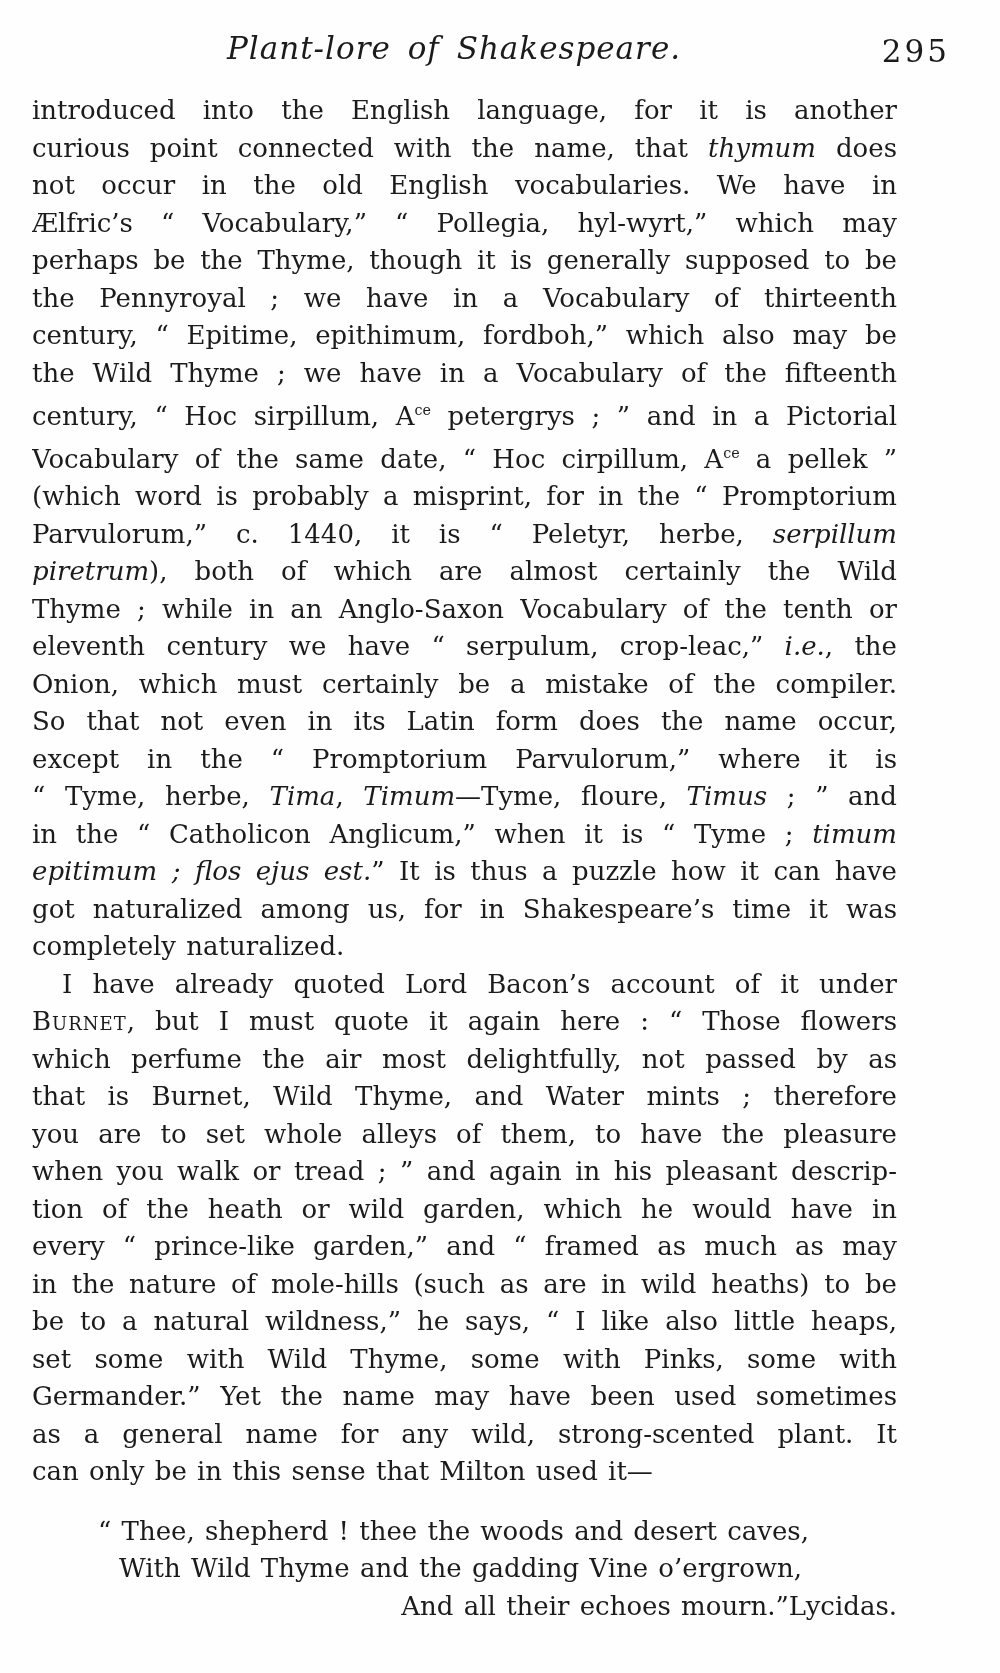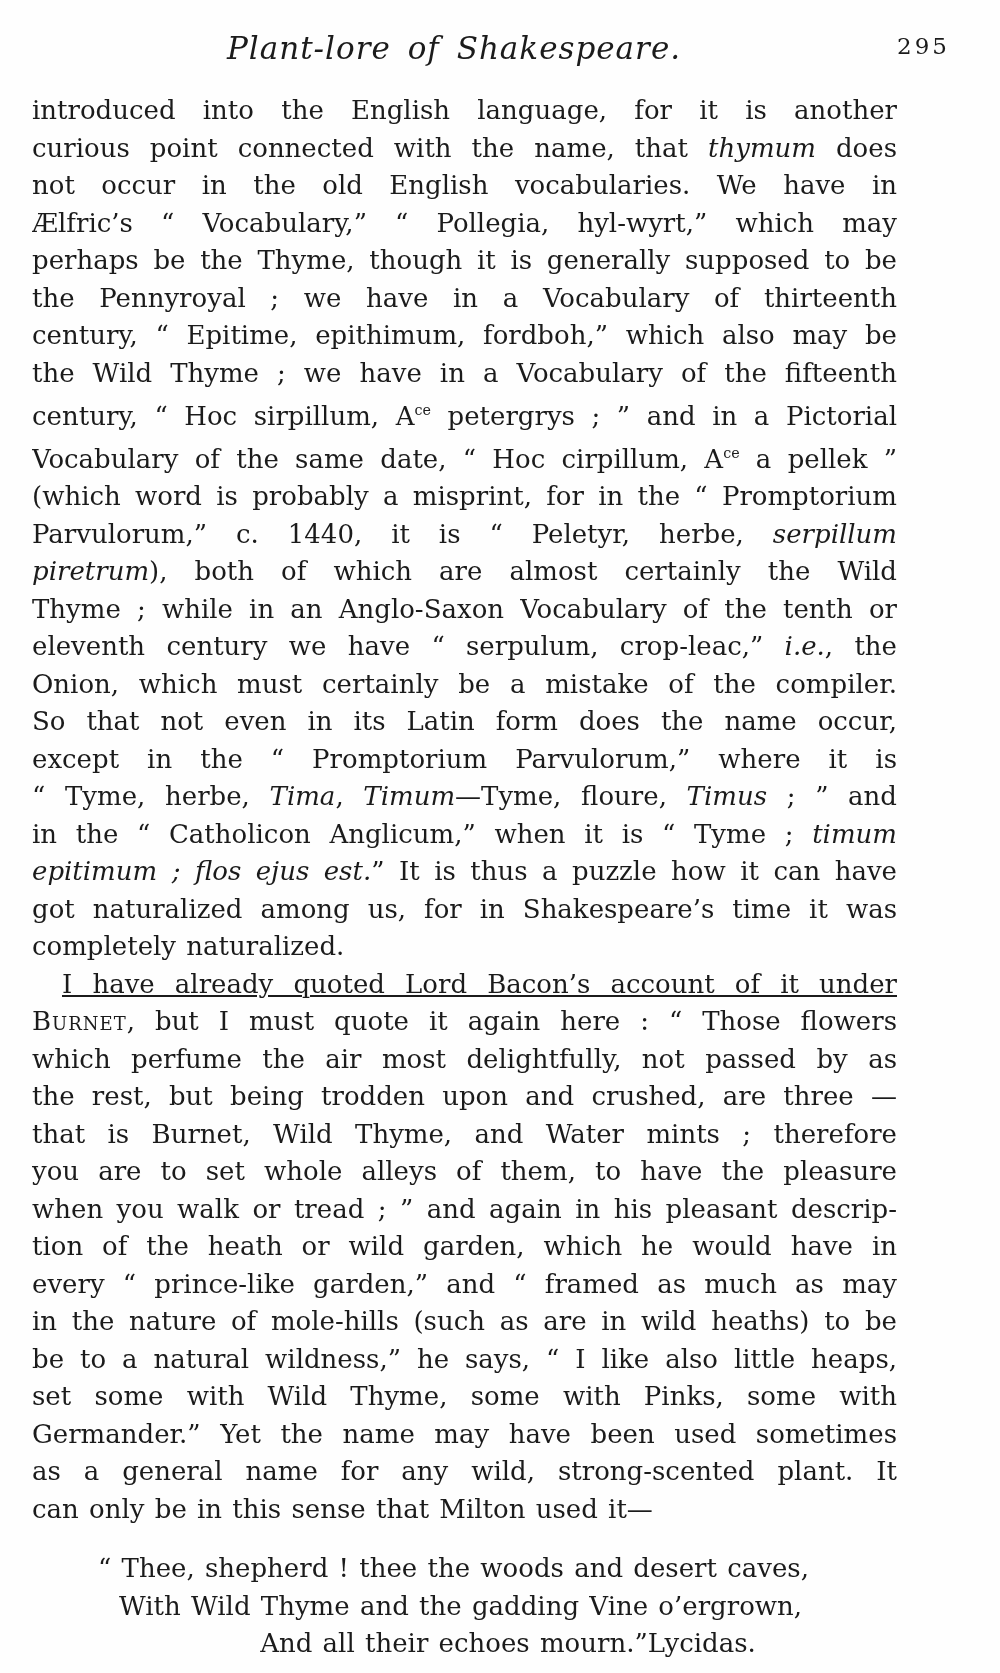--- a/index.html
+++ b/index.html
@@ -23,52 +23,52 @@
   }
   .title {
     position: absolute; left: 0; right: 60px;
     text-align: center;
     font-style: italic;
     letter-spacing: 1px;
     word-spacing: 6px;
   }
   .pagenum {
     position: absolute; right: 0; top: 3px;
-    font-size: 23px;
+    font-size: 31px;
     letter-spacing: 3px;
   }
   .textcol {
     position: absolute;
     top: 92px; left: 32px;
     width: 865px;
     font-size: 26px;
     line-height: 37.5px;
     word-spacing: 2px;
   }
   .para { margin: 0; }
   .line {
     text-align: justify;
     text-align-last: justify;
     overflow: hidden;
     white-space: normal;
   }
   .line.last { text-align-last: left; }
-  .para.indent .line:first-child { text-indent: 30px; text-decoration: underline; }
+  .para.indent .line:first-child { text-indent: 30px; }
   .i { font-style: italic; }
   .sc { font-variant: small-caps; letter-spacing: 1px; }
   .sup { font-size: 0.55em; vertical-align: super; }
   .verse {
     margin-top: 22px;
     padding-left: 87px;
   }
   .vline { text-align: left; }
   .vline.first { text-indent: -21px; margin-top: 8px; }
   .vline.vlast {
     display: flex;
-    justify-content: center;
+    justify-content: flex-end;
   }
   .attribution { }
 </style>
 </head>
 <body>
 
 <div class="page">
   <div class="header">
     <div class="title">Plant-lore of Shakespeare.</div>
     <div class="pagenum">295</div>
@@ -98,21 +98,20 @@
           <div class="line">“ Tyme, herbe, <span class="i">Tima</span>, <span class="i">Timum</span>—Tyme, floure, <span class="i">Timus</span> ; ” and</div>
           <div class="line">in the “ Catholicon Anglicum,” when it is “ Tyme ; <span class="i">timum</span></div>
           <div class="line"><span class="i">epitimum ; flos ejus est.</span>” It is thus a puzzle how it can have</div>
           <div class="line">got naturalized among us, for in Shakespeare’s time it was</div>
           <div class="line last">completely naturalized.</div>
         </div>
         <div class="para indent">
           <div class="line">I have already quoted Lord Bacon’s account of it under</div>
           <div class="line"><span class="sc">Burnet</span>, but I must quote it again here : “ Those flowers</div>
           <div class="line">which perfume the air most delightfully, not passed by as</div>
-          <div class="line">the rest, but being trodden upon and crushed, are three —</div>
           <div class="line">that is Burnet, Wild Thyme, and Water mints ; therefore</div>
           <div class="line">you are to set whole alleys of them, to have the pleasure</div>
           <div class="line">when you walk or tread ; ” and again in his pleasant descrip-</div>
           <div class="line">tion of the heath or wild garden, which he would have in</div>
           <div class="line">every “ prince-like garden,” and “ framed as much as may</div>
           <div class="line">in the nature of mole-hills (such as are in wild heaths) to be</div>
           <div class="line">be to a natural wildness,” he says, “ I like also little heaps,</div>
           <div class="line">set some with Wild Thyme, some with Pinks, some with</div>
           <div class="line">Germander.” Yet the name may have been used sometimes</div>
           <div class="line">as a general name for any wild, strong-scented plant. It</div>

